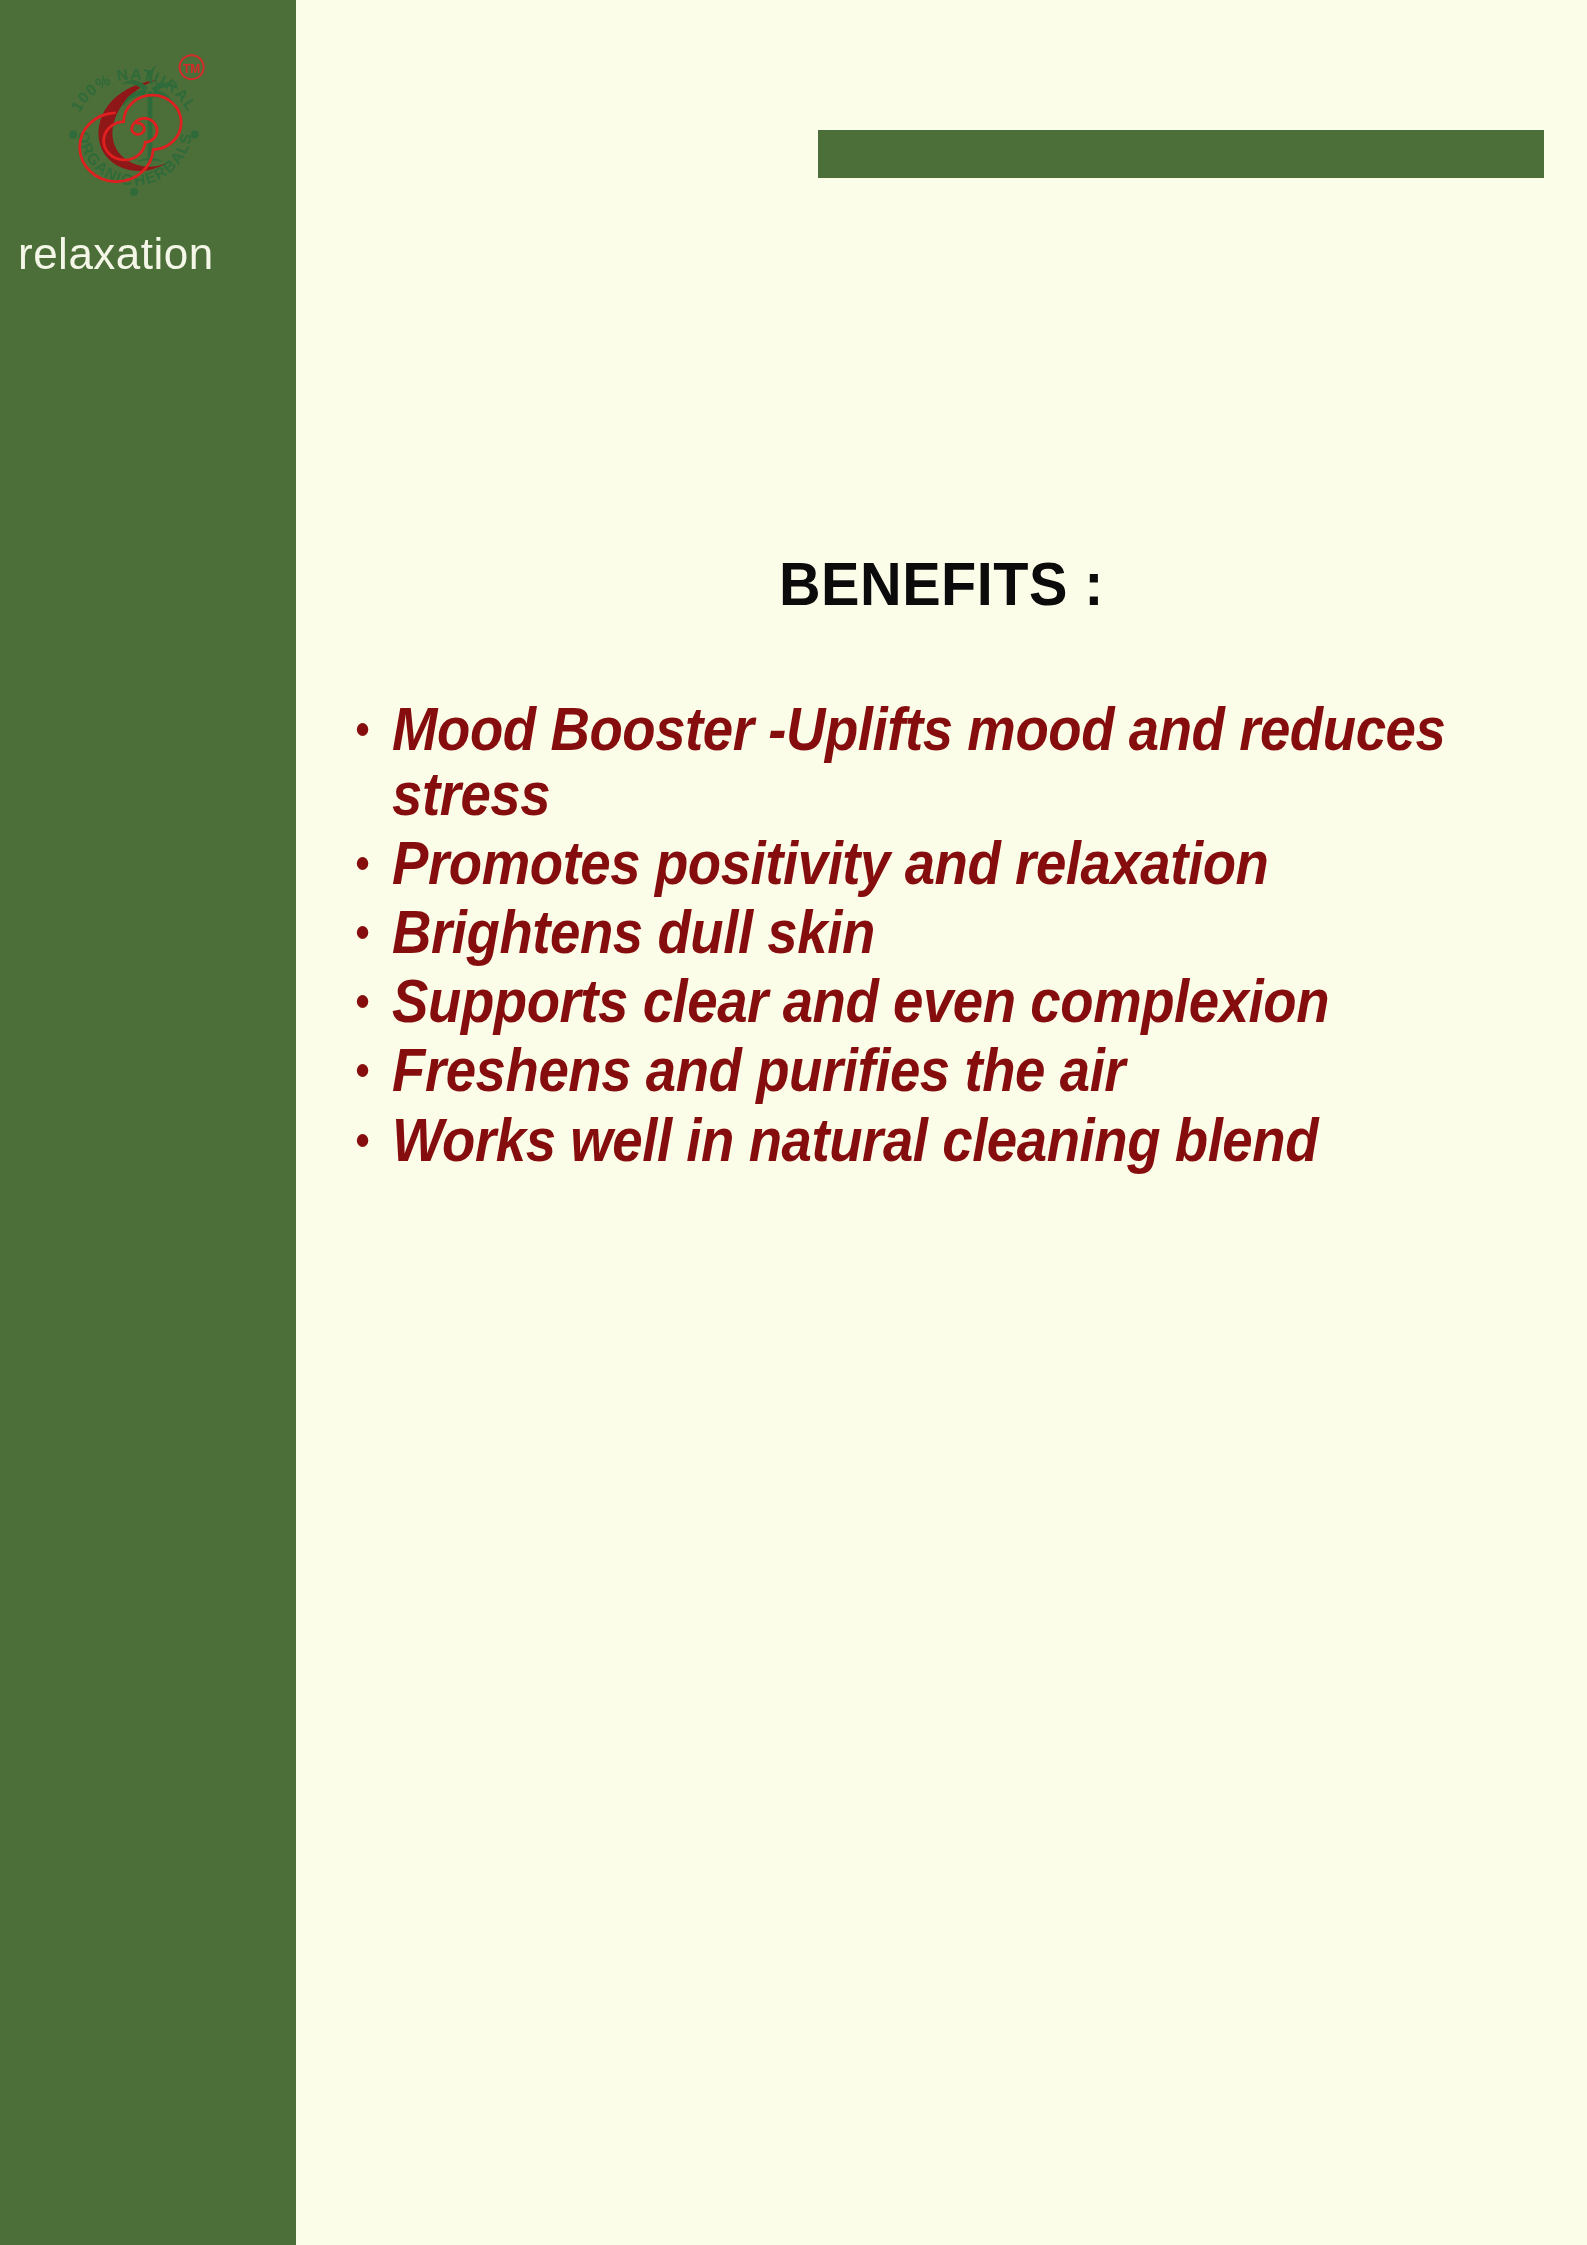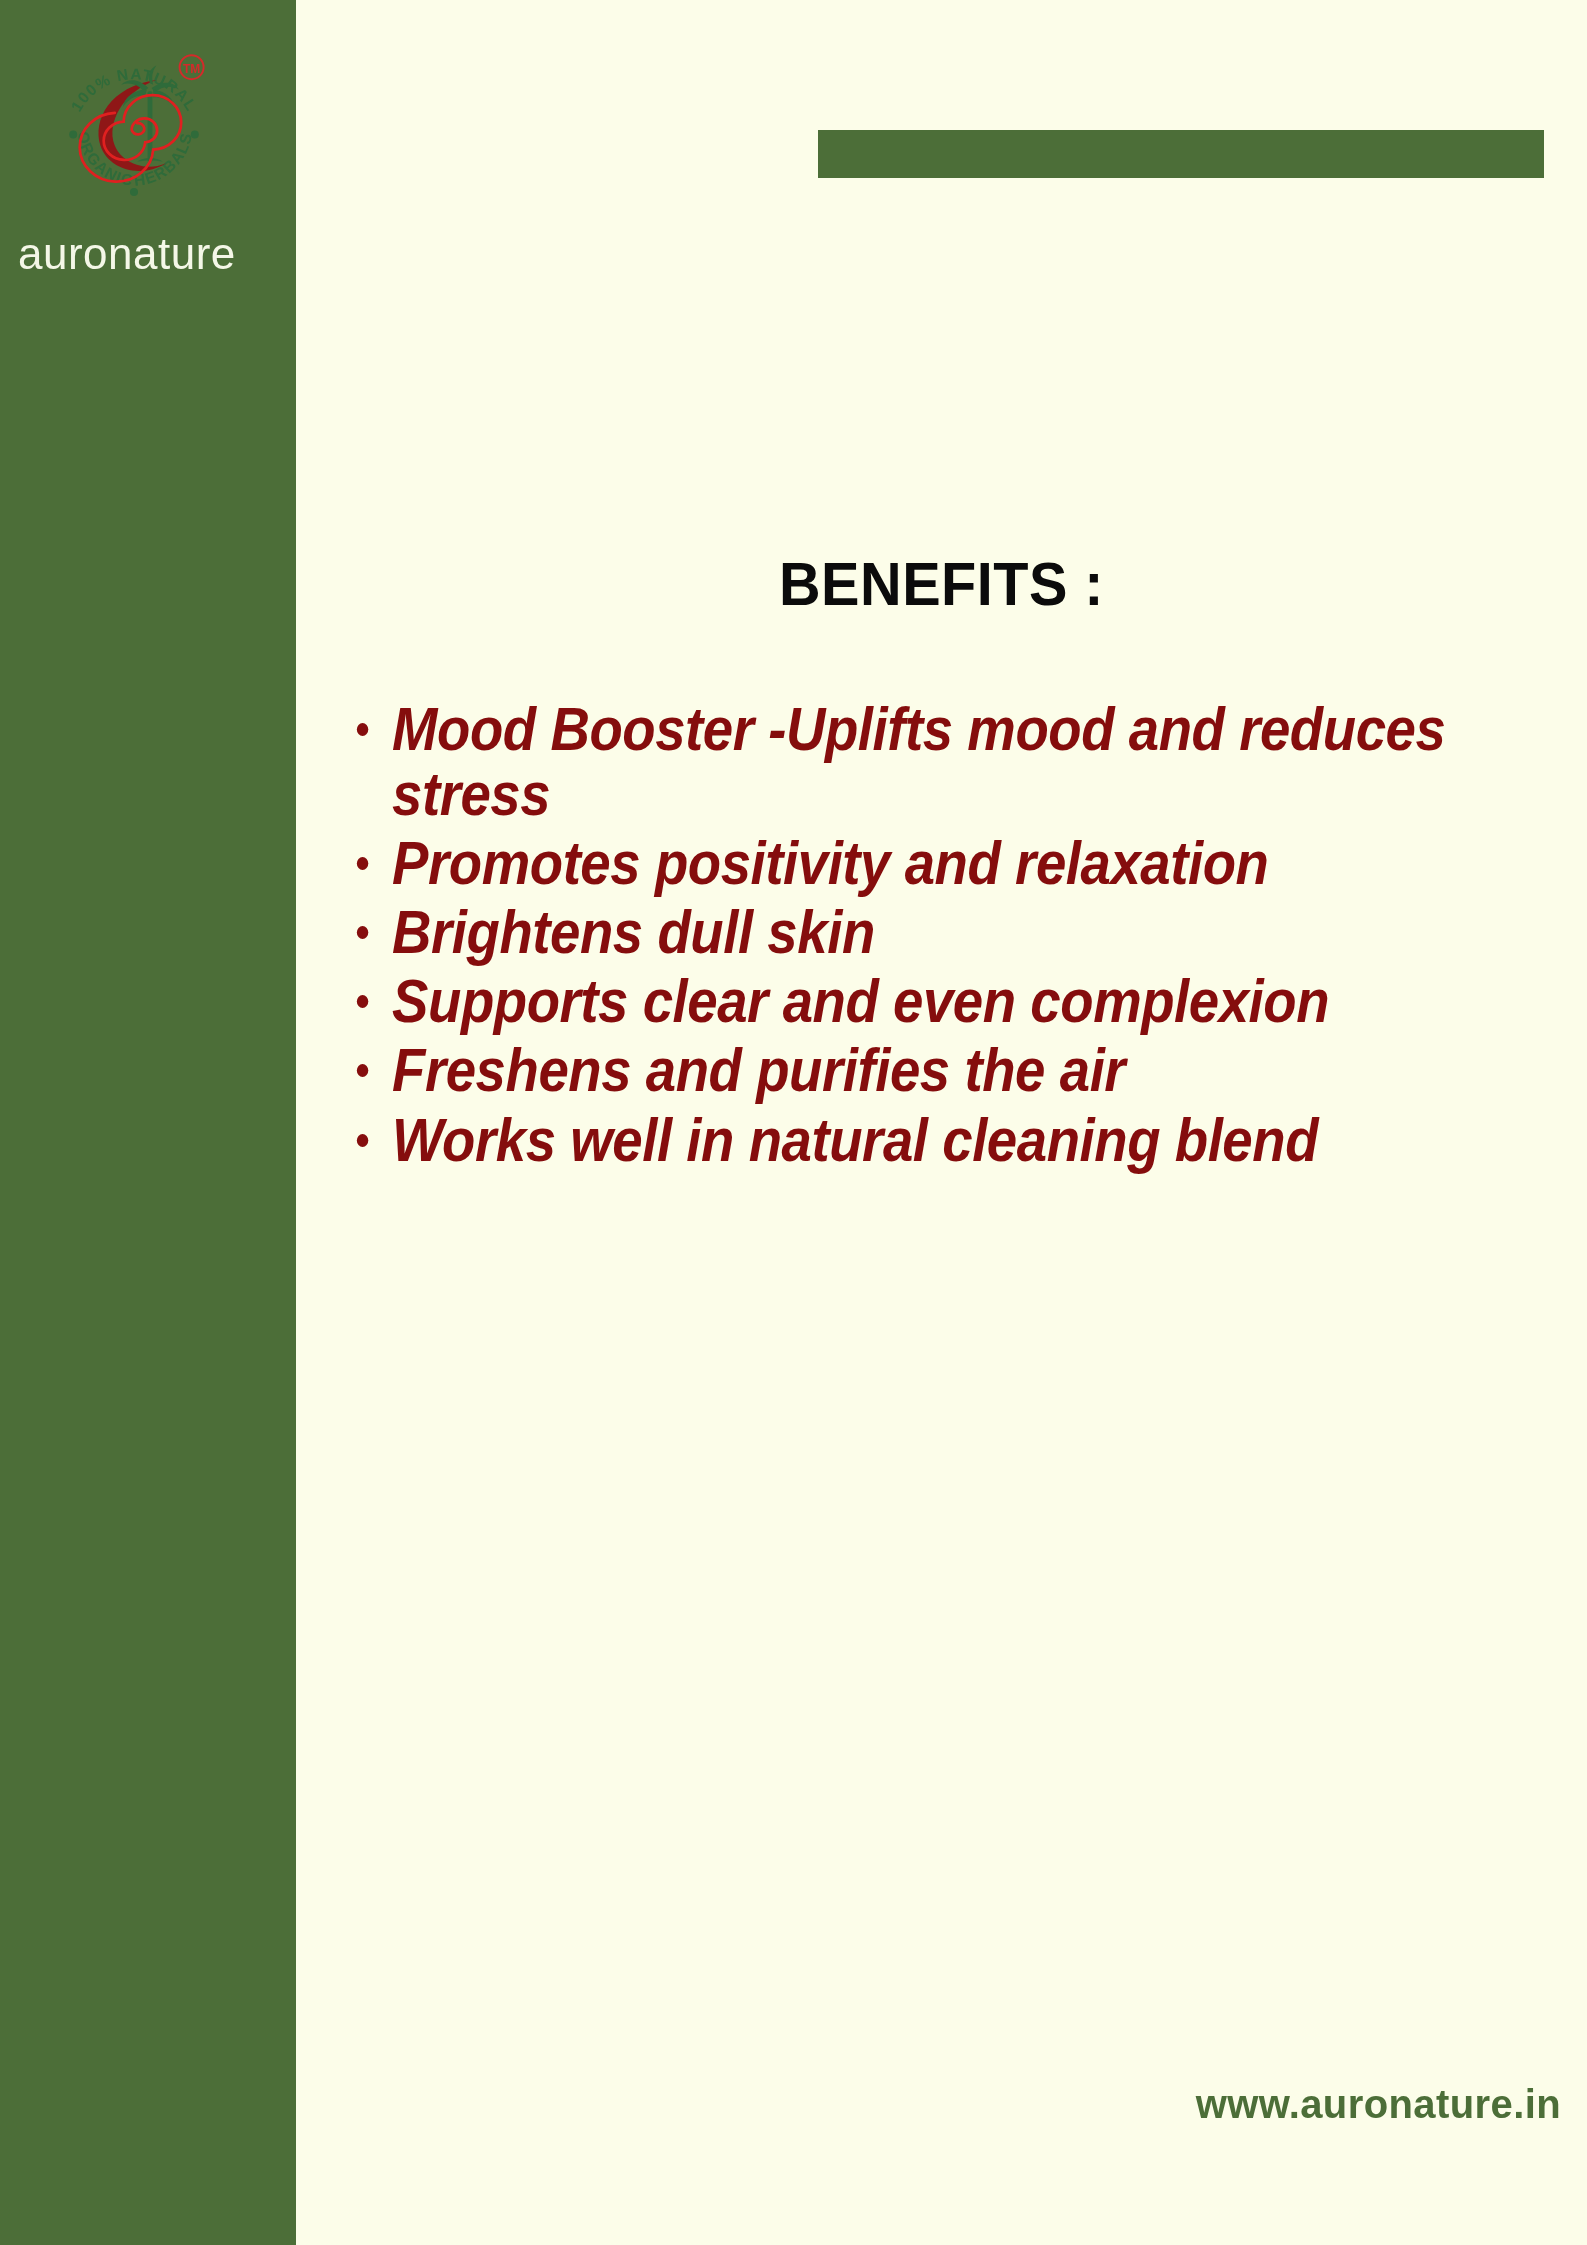--- a/index.html
+++ b/index.html
@@ -193,21 +193,21 @@
                    a 26,24 0 1 1 -27,-26
                    a 36,34 0 1 1 37,35
                    a 46,43 0 1 1 -48,-46"></path>
         </g>
 
         <circle cx="172" cy="34" r="15" fill="none" stroke="#d42a2a" stroke-width="2.4"></circle>
         <text x="172" y="41" text-anchor="middle" font-family="'Liberation Sans', sans-serif" font-size="15" font-weight="700" fill="#d42a2a">TM</text>
       </svg>
     </div>
 
-    <div class="brand-wordmark">auronature</div>
+    <div class="brand-wordmark">relaxation</div>
   </div>
 
   <div class="accent-bar"></div>
 
   <div class="content">
 
     <div class="page-title">BENEFITS :</div>
 
     <ul class="benefit-list">
       <li class="benefit-item">
@@ -229,16 +229,15 @@
       <li class="benefit-item">
         <span class="dot"></span>
         <span>Freshens and purifies the air</span>
       </li>
       <li class="benefit-item">
         <span class="dot"></span>
         <span>Works well in natural cleaning blend</span>
       </li>
     </ul>
 
-    <div class="site-url">www.auronature.in</div>
   </div>
 
 </div>
 
 </body></html>

